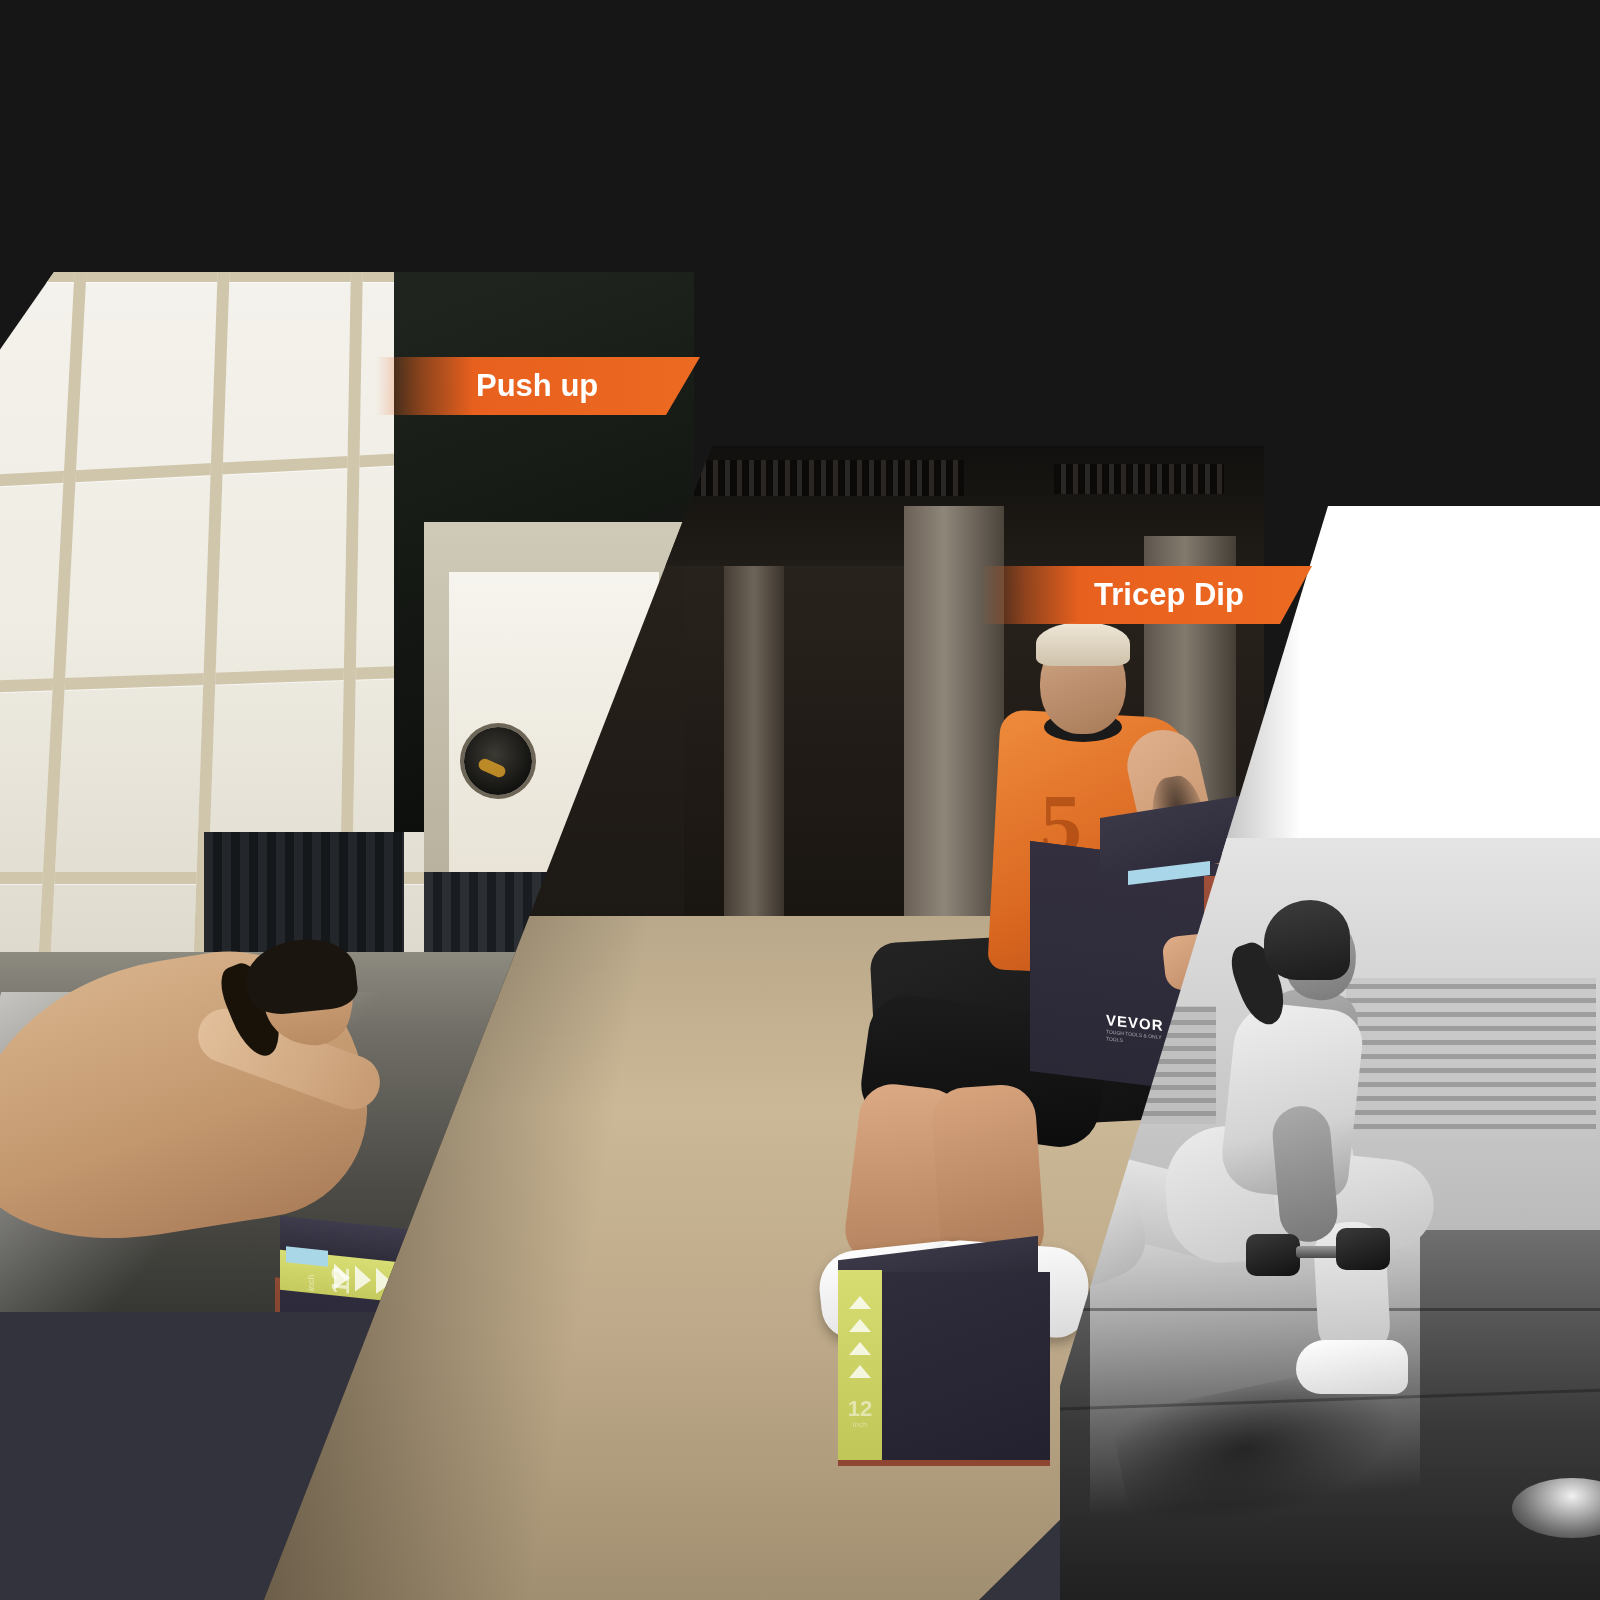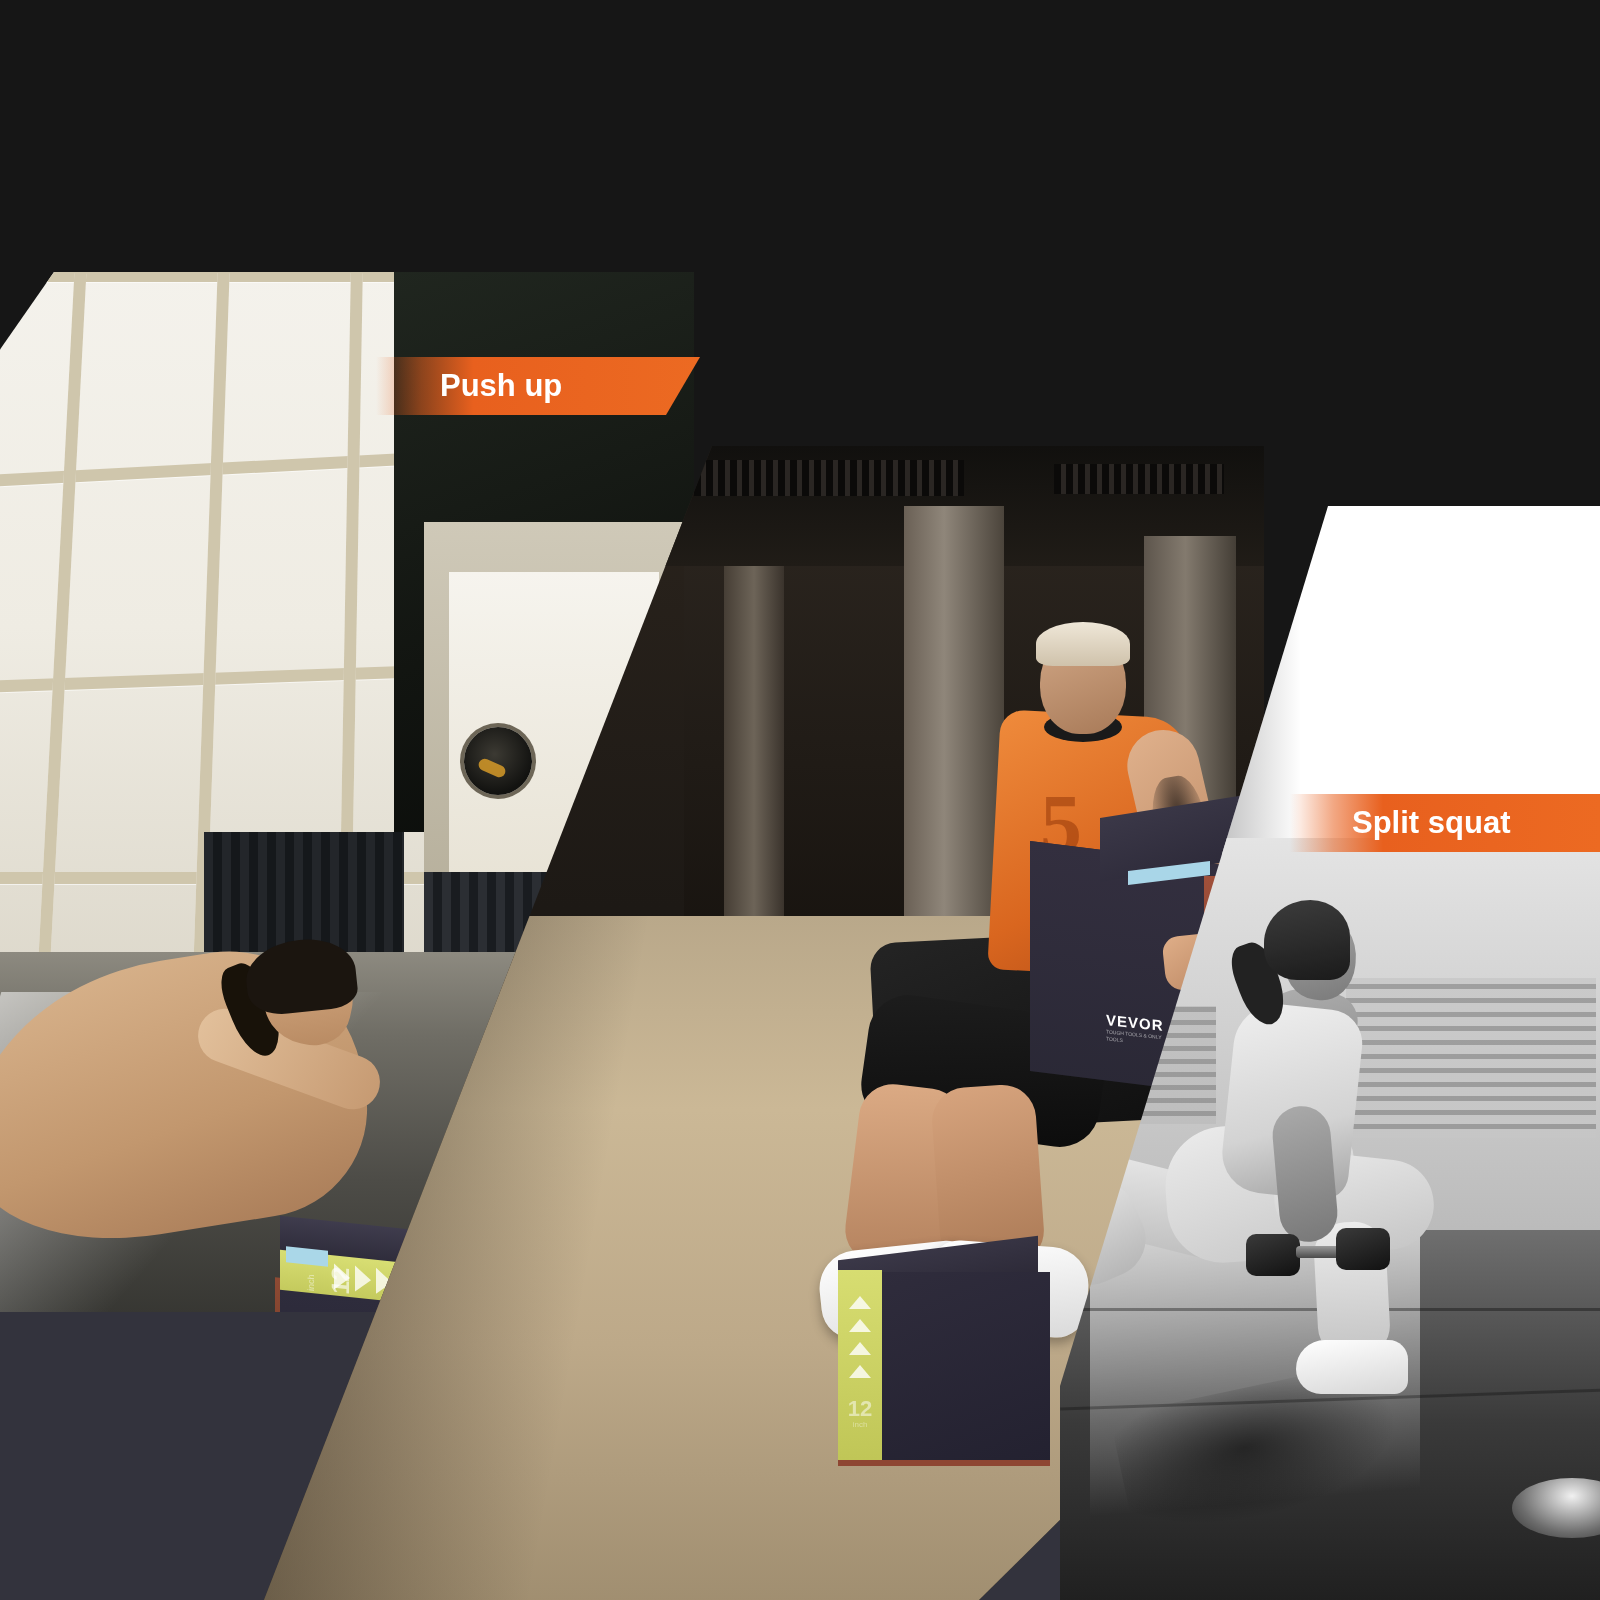--- a/index.html
+++ b/index.html
@@ -488,21 +488,21 @@
     white-space:nowrap;
   }
   .badge .bg{
     position:absolute; inset:0;
     background:linear-gradient(90deg, rgba(232,96,30,0) 0%, rgba(232,96,30,.55) 14%, #e8601e 30%, #ec6a22 100%);
   }
   .badge .lbl{ position:relative; }
 
   #badge-pushup{ left:376px; top:357px; width:324px; }
   #badge-pushup .bg{ clip-path: polygon(0 0, 324px 0, 290px 58px, 0 58px); }
-  #badge-pushup .lbl{ margin-left:64px; }
+  #badge-pushup .lbl{ margin-left:100px; }
 
   #badge-tricep{ left:980px; top:566px; width:332px; }
   #badge-tricep .bg{ clip-path: polygon(0 0, 332px 0, 300px 58px, 0 58px); }
   #badge-tricep .lbl{ margin-left:114px; }
 
   #badge-split{ left:1290px; top:794px; width:310px; }
   #badge-split .bg{ clip-path: polygon(0 0, 310px 0, 310px 58px, 0 58px); }
   #badge-split .lbl{ margin-left:62px; }
 </style>
 </head>
@@ -661,20 +661,20 @@
       <div class="p3-shoe"></div>
       <div class="p3-weight"></div>
     </div>
   </div>
 
   <div class="badge" id="badge-pushup">
     <div class="bg"></div>
     <span class="lbl">Push up</span>
   </div>
 
-
-  <div class="badge" id="badge-split">
+  <div class="badge" id="badge-tricep">
     <div class="bg"></div>
-    <span class="lbl">Split squat</span>
+    <span class="lbl">Tricep Dip</span>
   </div>
 
 
+
 </div>
 
 </body></html>

